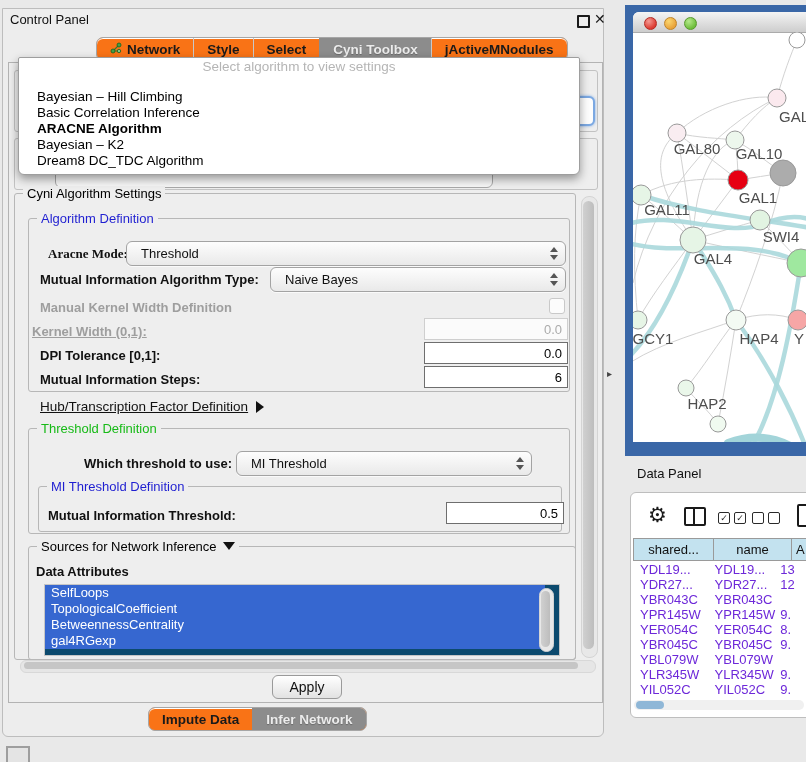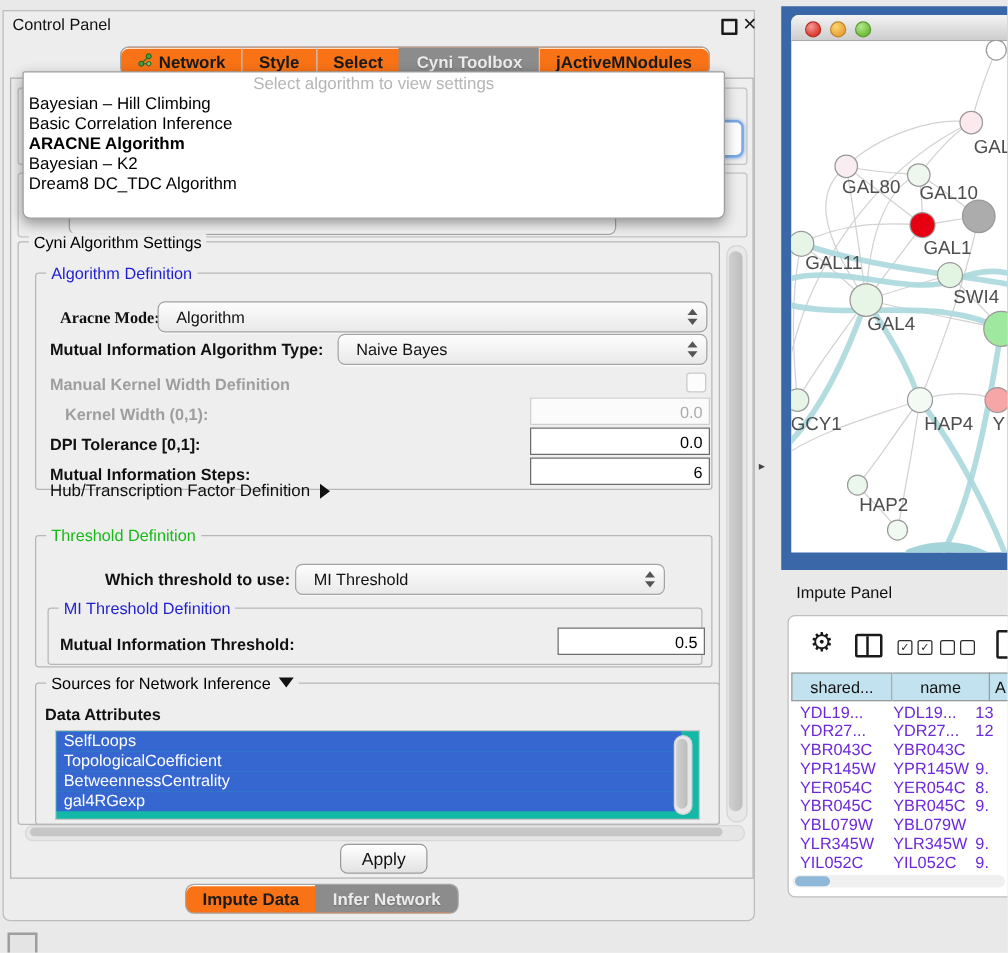--- a/index.html
+++ b/index.html
@@ -23,21 +23,21 @@
   .bottom-tabs{left:148px;top:707px;}
   .content-box{left:8px;top:62px;width:593px;height:639px;border:1px solid #B3B3B3;background:#EEEEEE;}
   
   .frag1{left:14px;top:70px;width:582px;height:60px;border:1px solid #C2C2C2;border-radius:3px;}
   .combo-focus{left:569px;top:96px;width:22px;height:26px;background:#FDFDFD;border:2px solid #7BA8E2;border-radius:6px;box-shadow:0 0 3px #7BA8E2;}
   .frag2{left:14px;top:138px;width:582px;height:50px;border:1px solid #C2C2C2;border-radius:3px;}
   .frag-combo{left:55px;top:158px;width:436px;height:28px;border:1px solid #A8A8A8;border-radius:6px;background:#F6F6F6;}
   
   .popup{left:18px;top:57px;width:560px;height:116px;background:#FFFFFF;border:1px solid #9E9E9E;border-radius:2px 2px 6px 6px;box-shadow:0 4px 10px rgba(0,0,0,.38);z-index:6;}
   .popup-prompt{text-align:center;color:#B5B5B5;font-size:13.5px;line-height:17px;}
-  .popup-list{margin:0;padding:0;list-style:none;}
+  .popup-list{margin:14px;padding:0;list-style:none;}
   .popup-list li{font-size:13.5px;line-height:16px;padding-left:4px;color:#000;}
   .popup-list li.selected{font-weight:bold;}
   
   .group{border:1px solid #B7B7B7;border-radius:3px;}
   .legend{position:absolute;top:-8px;left:8px;background:#EEEEEE;padding:0 4px;font-size:13px;line-height:15px;white-space:nowrap;}
   .legend.blue{color:#1F1FD1;}
   .legend.green{color:#17BA17;}
   .lbl{font-size:13px;font-weight:bold;color:#111;white-space:nowrap;}
   .lbl.dis{color:#9E9E9E;}
   .combo{background:linear-gradient(#FDFDFD,#E9E9E9);border:1px solid #A3A3A3;border-radius:6px;height:23px;box-shadow:0 1px 0 rgba(255,255,255,.7);}
@@ -45,21 +45,21 @@
   .spin{position:absolute;right:8px;top:5px;width:7px;}
   .spin i{display:block;width:0;height:0;border-left:4px solid transparent;border-right:4px solid transparent;}
   .spin .up{border-bottom:5px solid #555;margin-bottom:3px;}
   .spin .dn{border-top:5px solid #555;}
   .field{position:absolute;text-align:right;font-size:13px;color:#000;background:#FFF;border:1px solid #6E6E6E;padding:0 5px;height:20px;box-sizing:content-box;font-family:"Liberation Sans",sans-serif;}
   .field.dis{border-color:#CFCFCF;color:#ABABAB;background:#FBFBFB;}
   .chk{width:14px;height:14px;border:1px solid #C9C9C9;border-radius:3px;background:#FCFCFC;}
   .tri-r{display:inline-block;width:0;height:0;border-top:6px solid transparent;border-bottom:6px solid transparent;border-left:8px solid #111;margin-left:8px;vertical-align:-2px;}
   .tri-d{display:inline-block;width:0;height:0;border-left:6px solid transparent;border-right:6px solid transparent;border-top:8px solid #111;margin-left:6px;vertical-align:1px;}
   
-  .attr-list{left:44px;top:584px;width:514px;height:70px;background:#14b8a6;border:1px solid #C6C6C6;overflow:hidden;}
+  .attr-list{left:44px;top:584px;width:514px;height:70px;background:#0c4a6e;border:1px solid #C6C6C6;overflow:hidden;}
   .attr-item{height:16px;line-height:16px;width:494px;background:#3667D0;color:#FFF;font-size:13px;padding-left:6px;white-space:nowrap;}
   .vscroll{background:#E8E8E8;border:1px solid #D4D4D4;border-radius:8px;}
   .vthumb{position:absolute;background:linear-gradient(90deg,#D0D0D0,#BDBDBD);border-radius:7px;}
   .hscroll{background:#E6E6E6;border:1px solid #D8D8D8;border-radius:6px;}
   .hthumb{position:absolute;background:#C6C6C6;border-radius:4px;}
   .apply{left:272px;top:675px;width:68px;height:22px;border:1px solid #9A9A9A;border-radius:6px;background:linear-gradient(#FFFFFF,#E2E2E2);font-size:14px;color:#111;text-align:center;line-height:22px;}
   .corner-widget{left:6px;top:746px;width:20px;height:18px;border:2px solid #9E9E9E;background:#E4E4E4;}
   .cursor-mark{left:607px;top:368px;font-size:10px;color:#444;}
   
   .net-frame{left:625px;top:5px;width:181px;height:451px;background:#3A67A7;}
@@ -153,44 +153,44 @@
 </div>
 <div class="abs vscroll" style="left:581px;top:196px;width:15px;height:460px;">
   <div class="vthumb" style="left:1px;top:4px;width:11px;height:448px;"></div>
 </div>
 
 <div class="abs group" style="left:28px;top:218px;width:540px;height:172px;">
   <span class="legend blue">Algorithm Definition</span>
 </div>
 <div class="abs lbl" style="left:48px;top:246px;font-family:Liberation Serif, serif;">Aracne Mode:</div>
 <div class="abs combo" style="left:126px;top:241px;width:438px;">
-  <span class="val">Algorithm</span>
+  <span class="val">Threshold</span>
   <span class="spin">
       <i class="up"></i>
       <i class="dn"></i>
     </span>
 </div>
 <div class="abs lbl" style="left:40px;top:272px;">Mutual Information Algorithm Type:</div>
 <div class="abs combo" style="left:270px;top:267px;width:294px;">
   <span class="val">Naive Bayes</span>
   <span class="spin">
       <i class="up"></i>
       <i class="dn"></i>
     </span>
 </div>
 <div class="abs lbl dis" style="left:40px;top:300px;">Manual Kernel Width Definition</div>
 <div class="abs chk" style="left:549px;top:298px;"></div>
-<div class="abs lbl dis" style="left:52px;top:324px;">Kernel Width (0,1):</div>
+<div class="abs lbl dis" style="left:32px;top:324px;text-decoration:underline;">Kernel Width (0,1):</div>
 <input class="field dis" style="left: 424px; top: 318px; width: 132px;" value="0.0">
 <div class="abs lbl" style="left:40px;top:348px;">DPI Tolerance [0,1]:</div>
 <input class="field" style="left: 424px; top: 342px; width: 132px;" value="0.0">
 <div class="abs lbl" style="left:40px;top:372px;">Mutual Information Steps:</div>
 <input class="field" style="left: 424px; top: 366px; width: 132px;" value="6">
 
-<div class="abs" style="left:40px;top:385px;font-size:13.5px;color:#111;">
+<div class="abs" style="left:40px;top:399px;font-size:13.5px;color:#111;text-decoration:underline;">
   <span>Hub/Transcription Factor Definition</span><span class="tri-r"></span>
 </div>
 
 <div class="abs group" style="left:28px;top:428px;width:540px;height:104px;">
   <span class="legend green">Threshold Definition</span>
 </div>
 <div class="abs lbl" style="left:84px;top:456px;">Which threshold to use:</div>
 <div class="abs combo" style="left:236px;top:451px;width:294px;">
   <span class="val">MI Threshold</span>
   <span class="spin">
@@ -296,21 +296,21 @@
     <text x="20" y="312" text-anchor="middle">GCY1</text>
     <circle cx="103" cy="288" r="10" fill="#F3FAF3" stroke="#999999" stroke-width="1"></circle>
     <text x="126" y="312" text-anchor="middle">HAP4</text>
     <circle cx="165" cy="288" r="10" fill="#F6A6A6" stroke="#999999" stroke-width="1"></circle>
     <text x="161" y="312" text-anchor="start">Y</text>
     <circle cx="53" cy="356" r="8" fill="#EAF7EA" stroke="#999999" stroke-width="1"></circle>
     <text x="74" y="377" text-anchor="middle">HAP2</text>
     <circle cx="85" cy="392" r="8" fill="#F0FAF0" stroke="#999999" stroke-width="1"></circle>
   </svg>
 
-<div class="abs tp-title">Impute Panel</div>
+<div class="abs tp-title">Data Panel</div>
 <div class="abs tp-win"></div>
 <div class="abs tb-icon gear">⚙</div>
 <div class="abs colicon"></div>
 <div class="abs chkpair" style="left:718px;top:512px;">
     <span class="c">✓</span>
     <span class="c">✓</span>
   </div>
 <div class="abs chkpair" style="left:752px;top:512px;">
     <span class="c"></span>
     <span class="c"></span>

